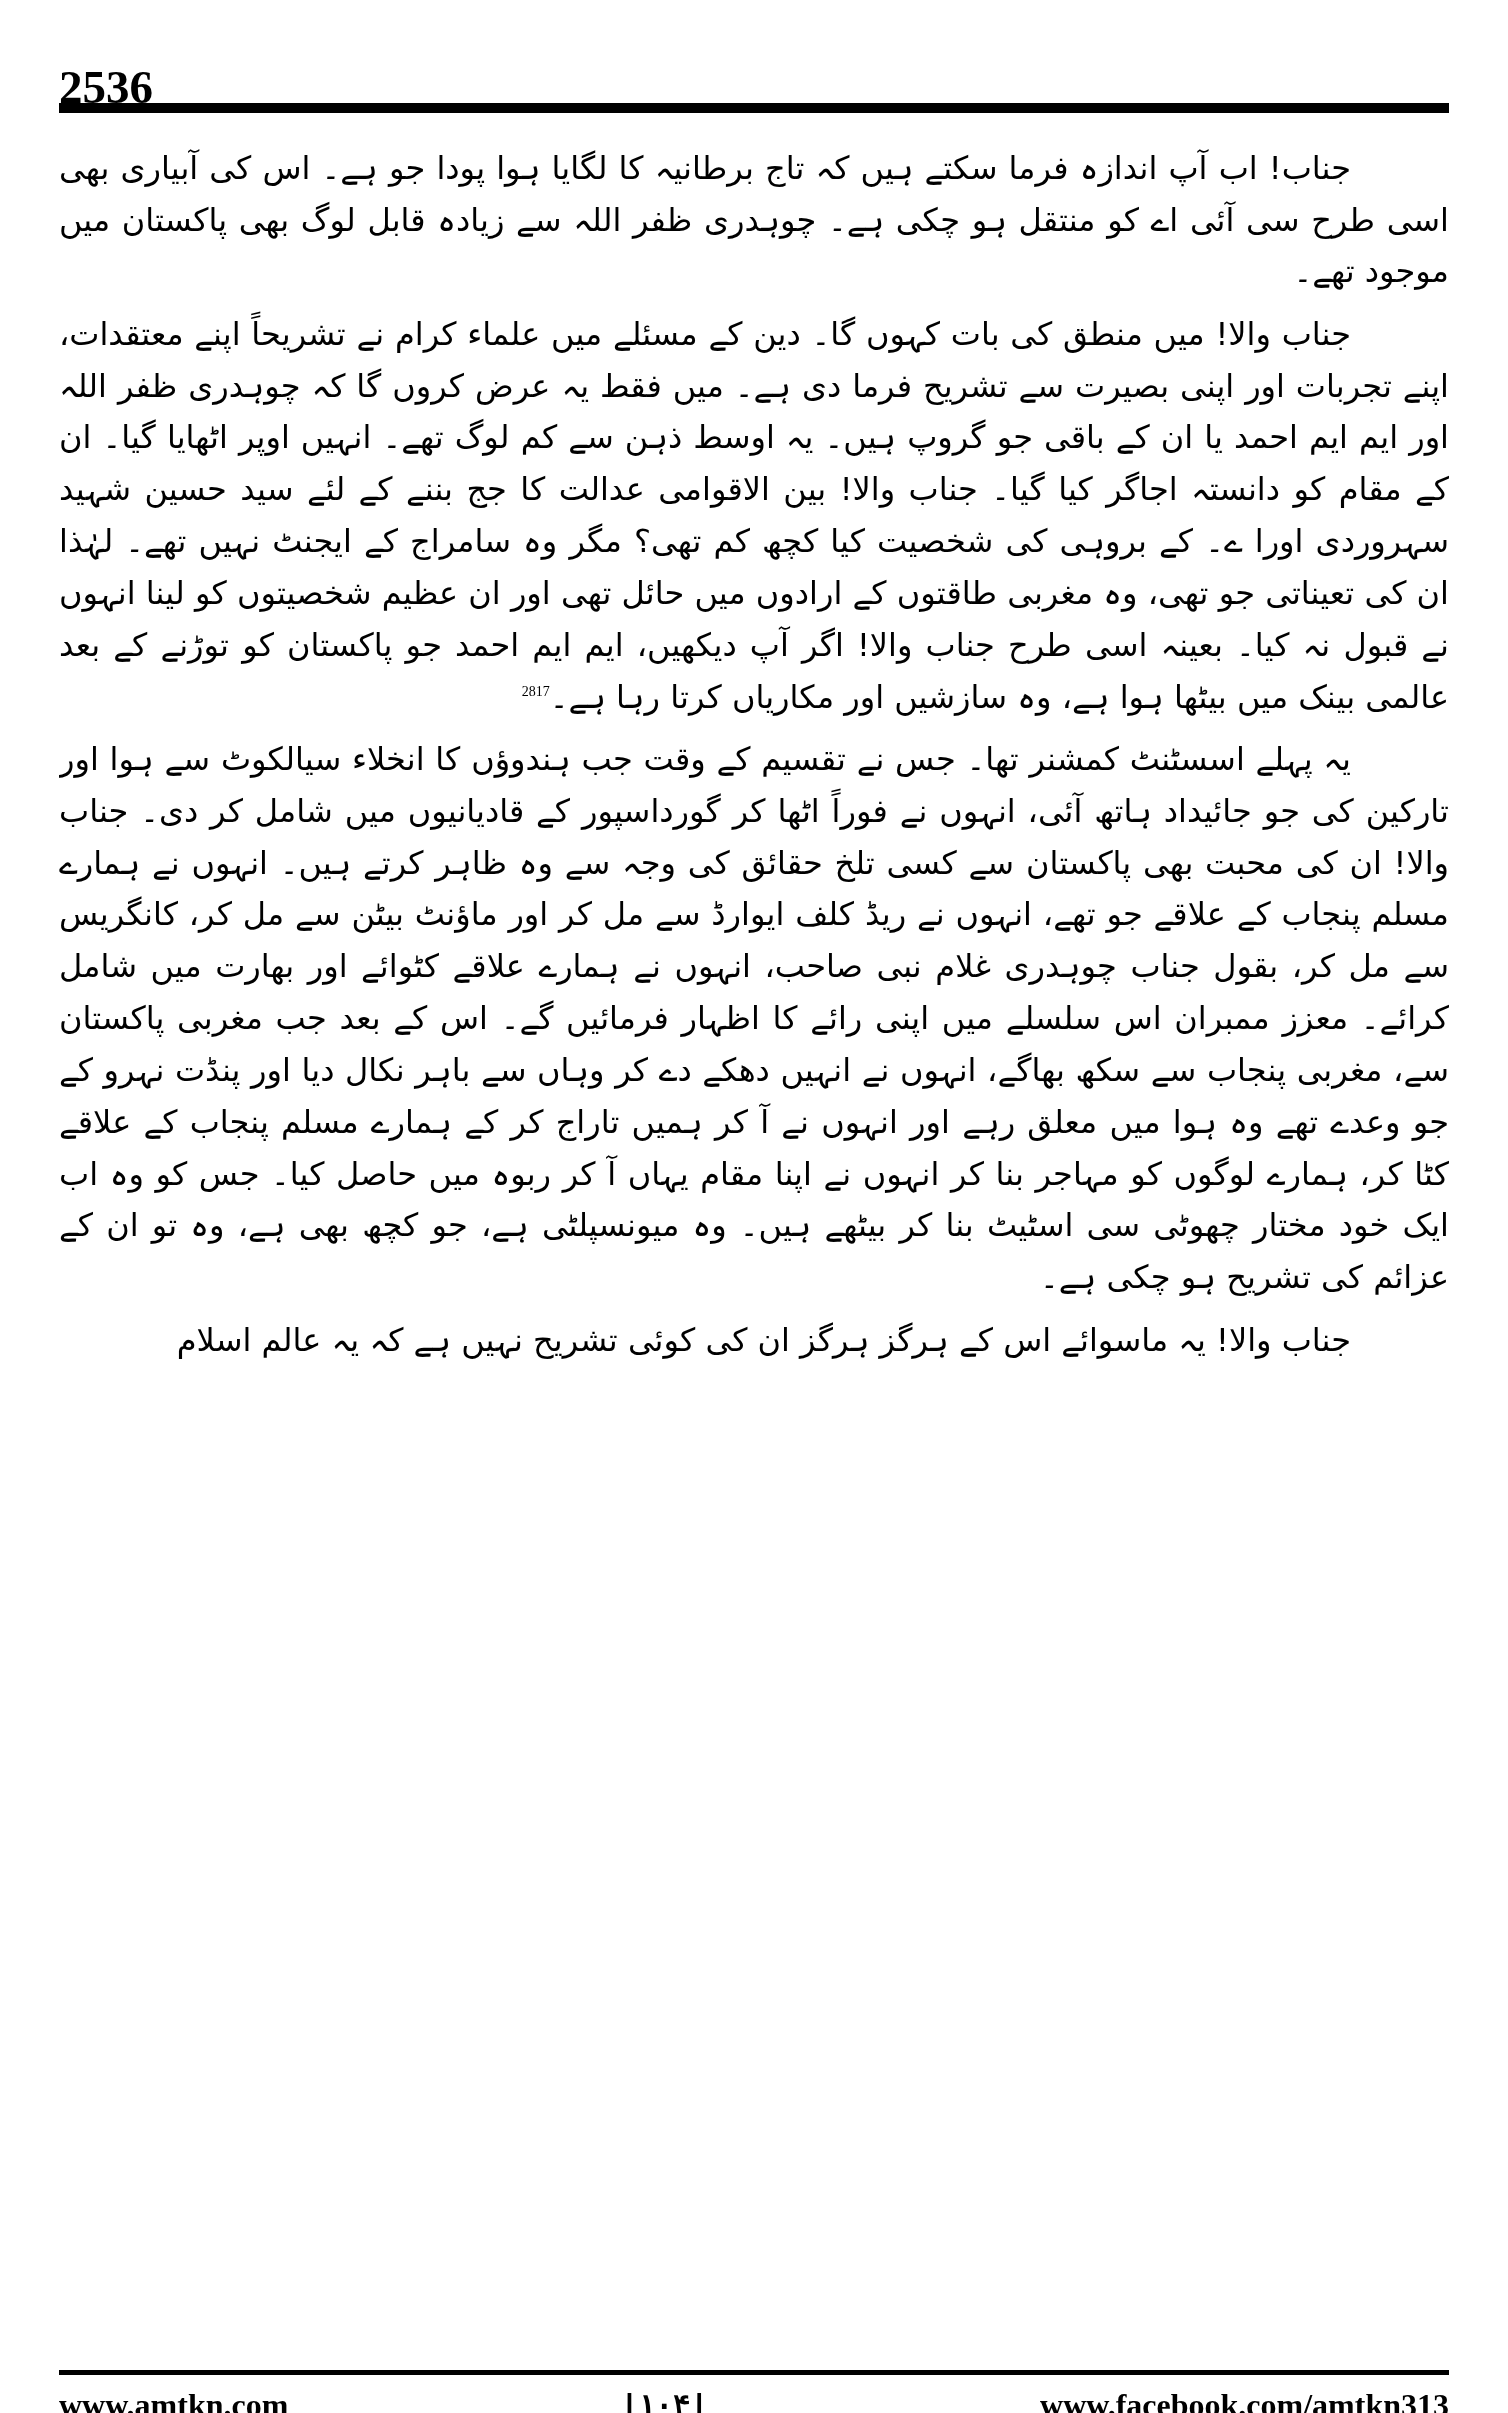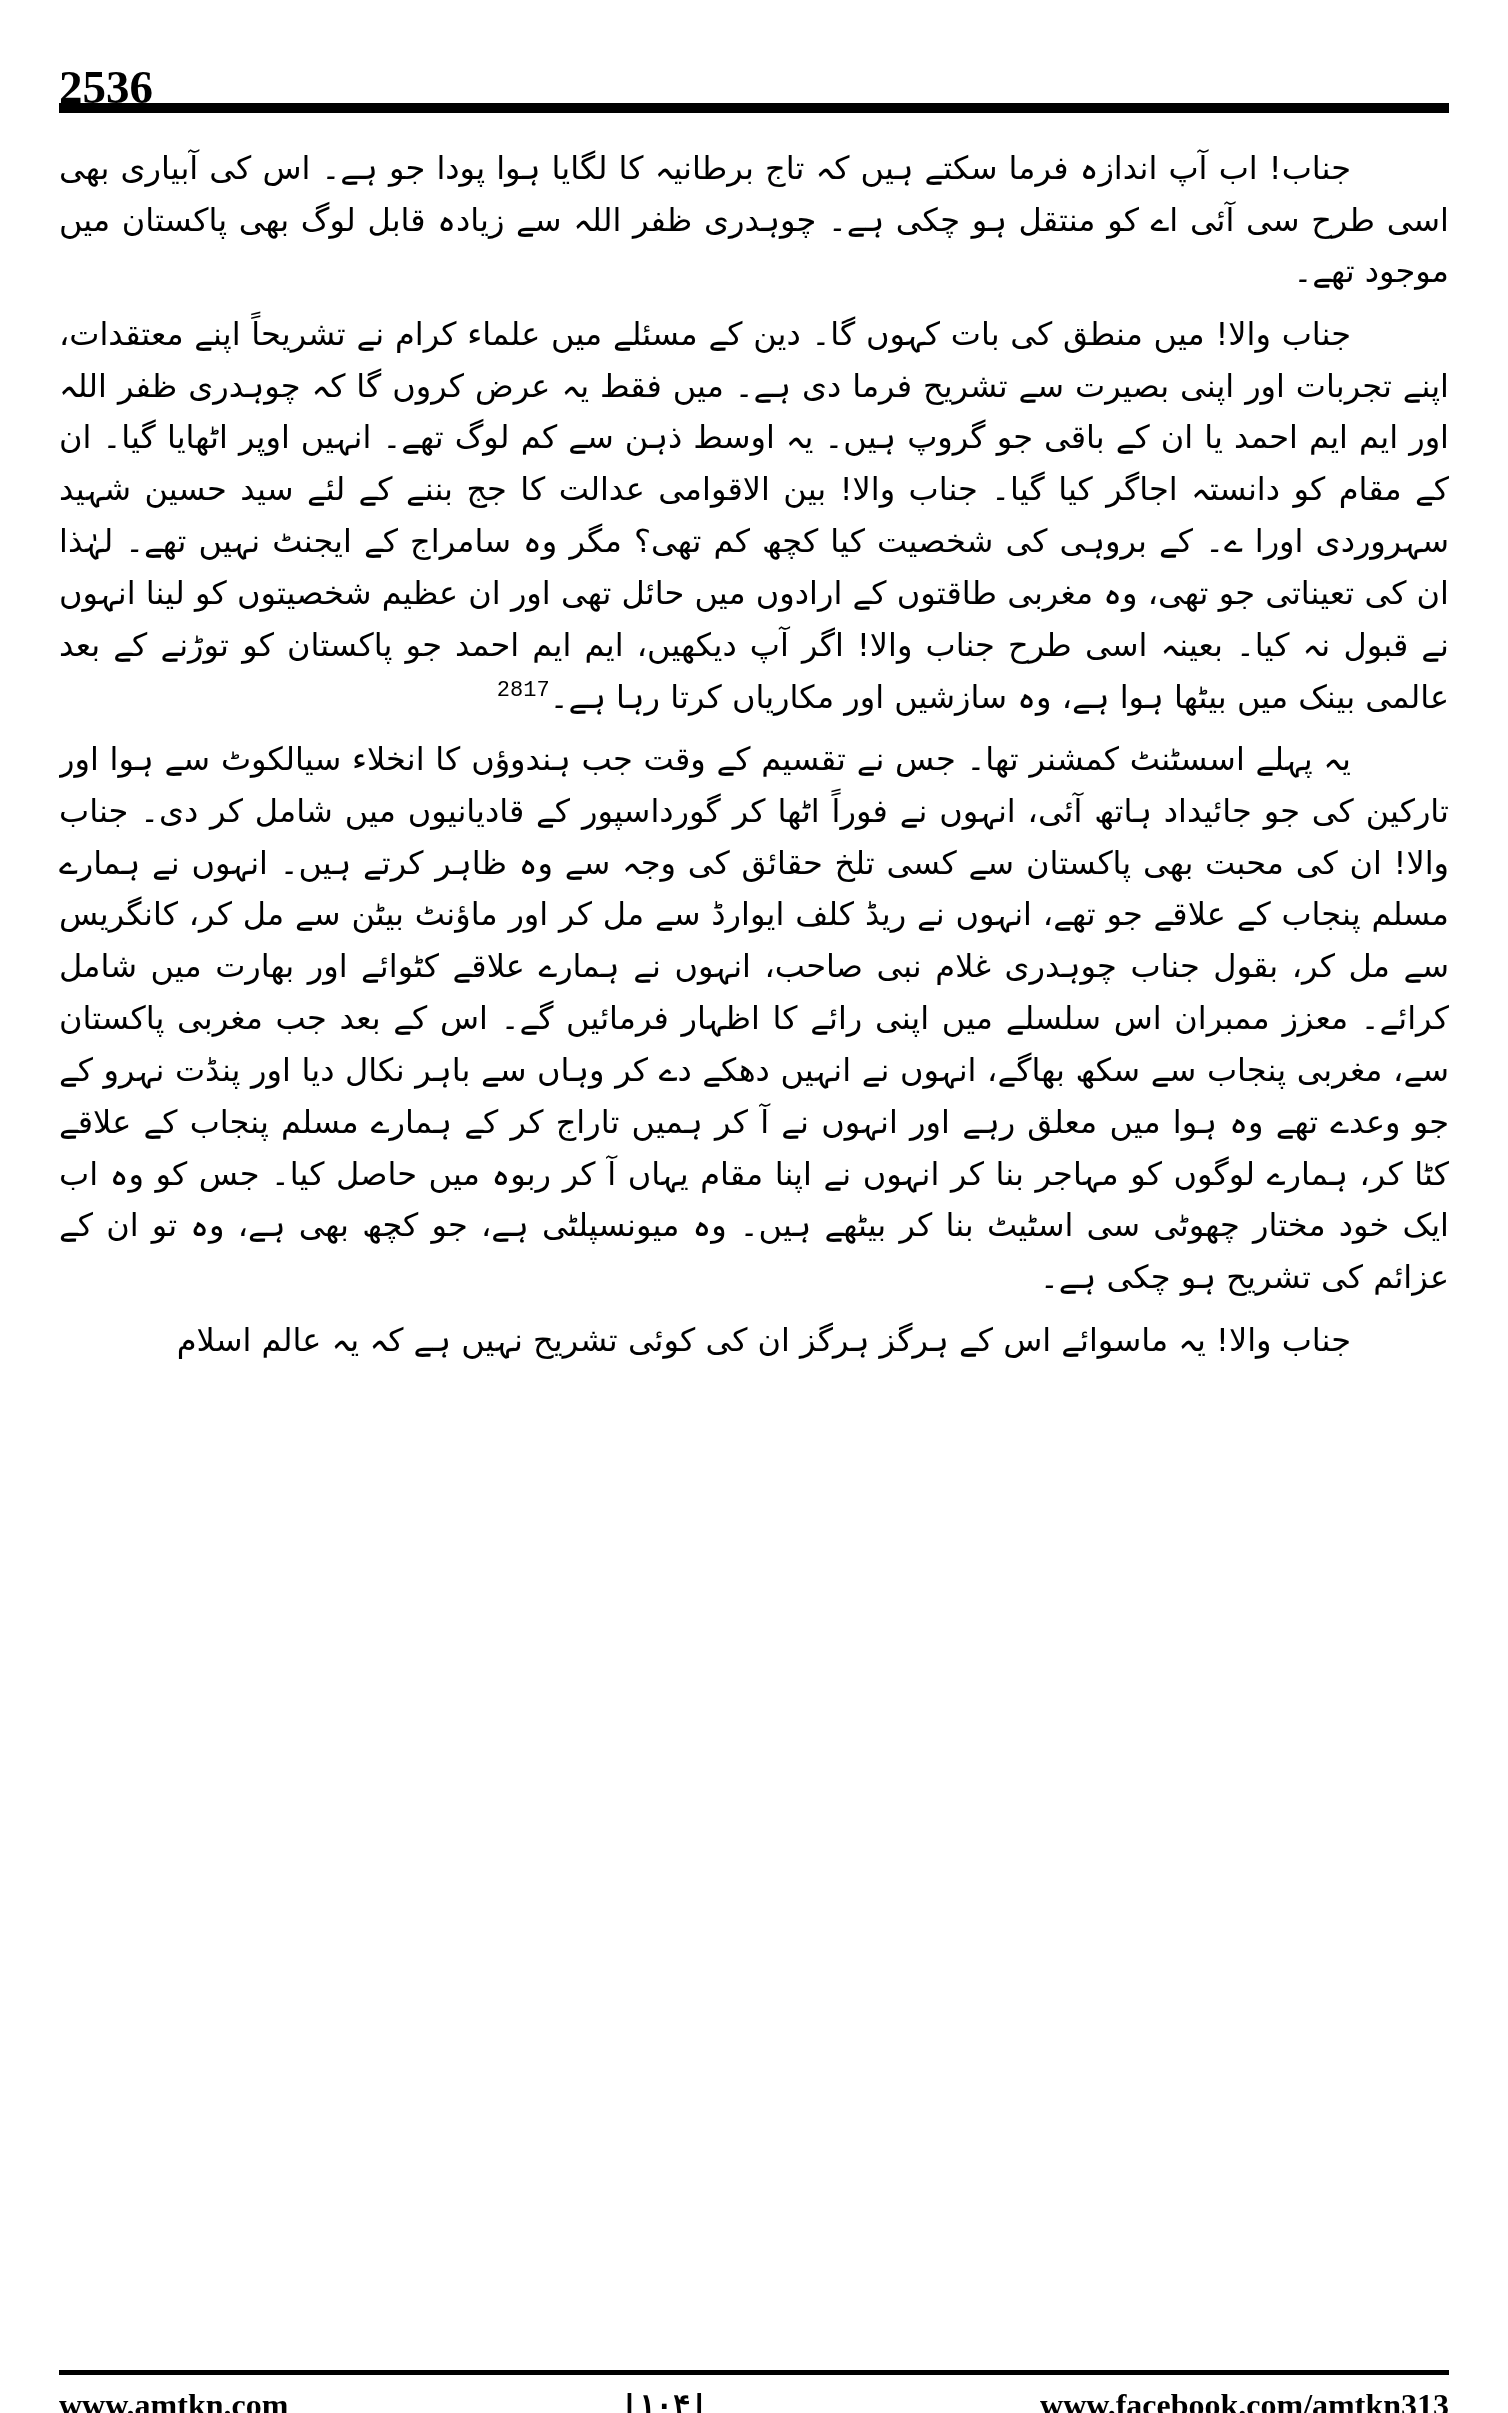--- a/index.html
+++ b/index.html
@@ -92,23 +92,23 @@
     text-justify: inter-word;
     font-weight: 500;
   }
   .para.indent {
     text-indent: 98px;
   }
   .para.last-short {
     text-align: right;
   }
   .sup {
-    font-size: 22px;
+    font-size: 14px;
     vertical-align: super;
-    font-family: Liberation Mono, monospace;
+    font-family: Liberation Serif, serif;
   }
 
   
   .footer-wrap {
     position: absolute;
     left: 59px;
     right: 59px;
     bottom: 30px;
   }
   .rule-footer-top {

